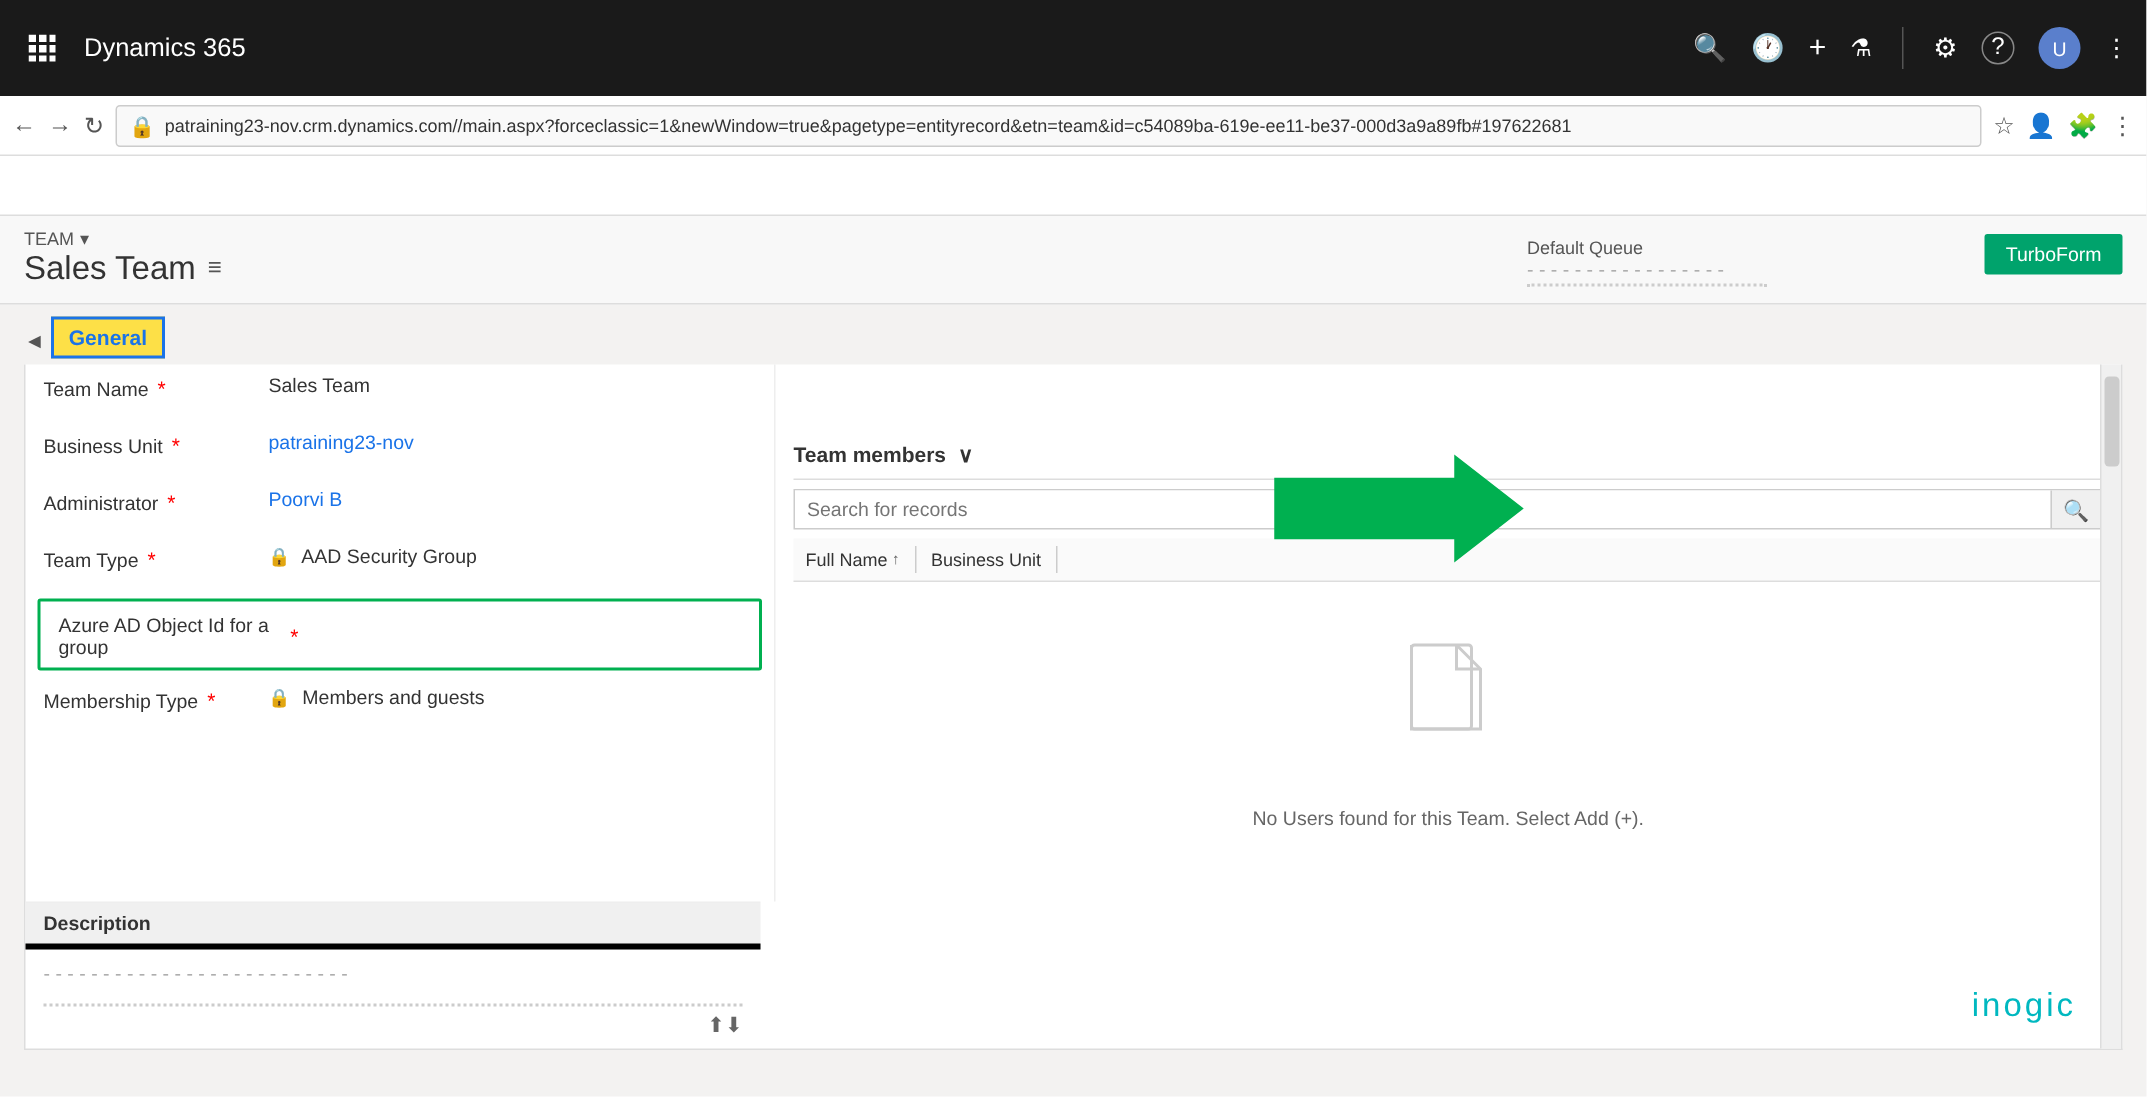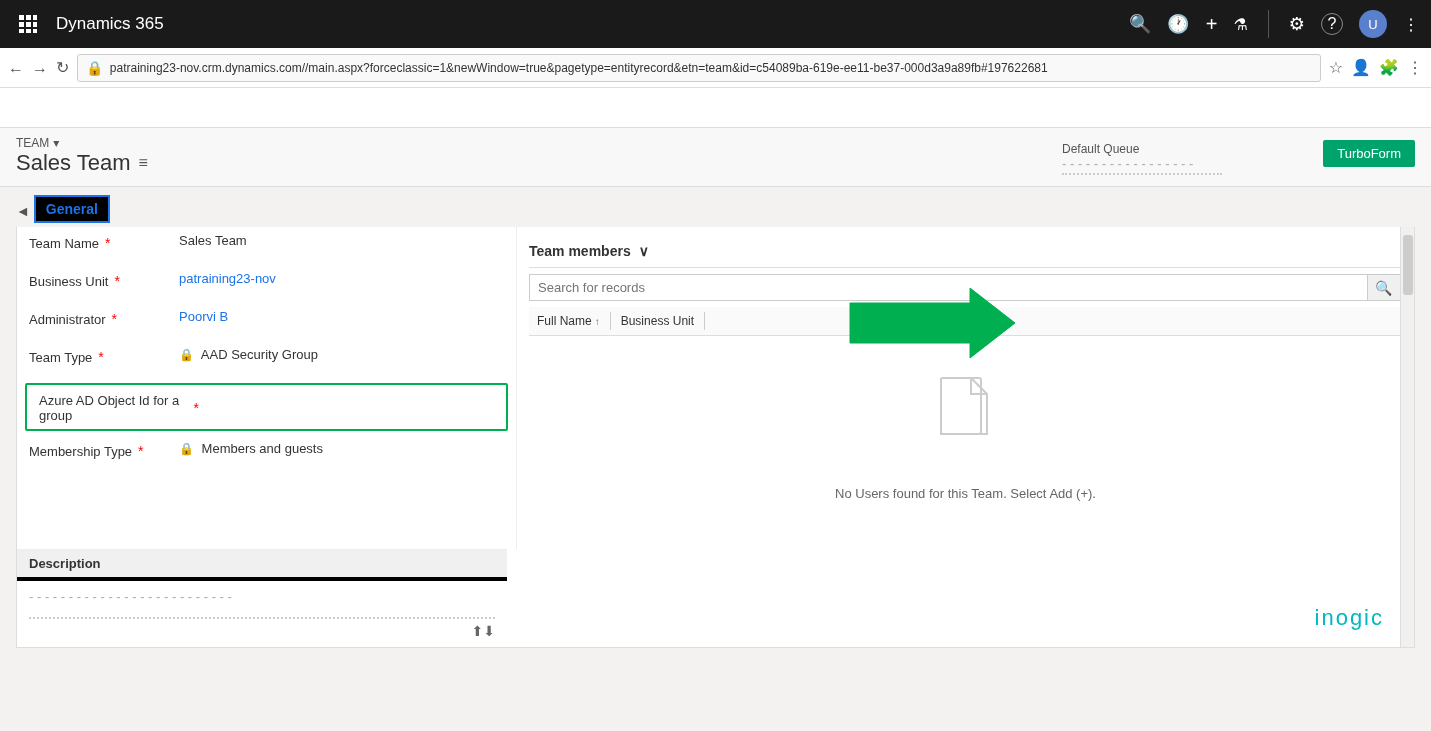--- a/index.html
+++ b/index.html
@@ -3,21 +3,21 @@
   <meta charset="utf-8">
   <style>
     * { box-sizing: border-box; margin: 0; padding: 0; }
     body { font-family: 'Segoe UI', sans-serif; font-size: 14px; background: #f3f2f1; overflow: hidden; width: 1431px; height: 731px; }
 
     
     .top-nav {
       display: flex;
       align-items: center;
       background: #1a1a1a;
-      height: 48px;
+      height: 64px;
       padding: 0 12px;
       gap: 12px;
     }
     .top-nav .waffle-icon {
       color: white;
       font-size: 18px;
       cursor: pointer;
       display: flex; align-items: center; justify-content: center;
       width: 32px; height: 32px;
     }
@@ -292,21 +292,21 @@
       padding: 8px 0 0 16px;
       background: #f3f2f1;
     }
     .general-tab {
       display: inline-block;
       padding: 4px 10px;
       border: 2px solid #1a73e8;
       color: #1a73e8;
       font-size: 14px;
       font-weight: 600;
-      background: #000000;
+      background: #fde047;
       cursor: pointer;
       margin-bottom: 4px;
     }
 
     .full-section {
       background: white;
       margin: 0 16px 0 16px;
       border: 1px solid #ddd;
       border-top: none;
     }
@@ -317,20 +317,21 @@
     .left-col {
       width: 500px;
       min-width: 500px;
       border-right: 1px solid #eee;
       padding-bottom: 12px;
     }
     .right-col {
       flex: 1;
       padding: 8px 12px;
       min-width: 0;
+      margin-top: 36px;
     }
   </style>
 </head>
 <body>
 
 <div class="top-nav">
   <div class="waffle-icon">
     <svg width="18" height="18" viewBox="0 0 18 18" fill="white">
       <rect x="0" y="0" width="5" height="5"></rect>
         <rect x="7" y="0" width="5" height="5"></rect>
@@ -384,21 +385,21 @@
       <span style="font-size:16px;color:#555;cursor:pointer;">≡</span>
     </div>
   </div>
 
   <div class="arrow-overlay">
     <svg width="180" height="90" viewBox="0 0 180 90">
       <polygon points="10,25 130,25 130,10 175,45 130,80 130,65 10,65" fill="#00b050" stroke="#00b050" stroke-width="1"></polygon>
     </svg>
   </div>
 
-  <div class="default-queue-area" style="position:absolute;left:1062px;top:14px;">
+  <div class="default-queue-area" style="position:absolute;left:1018px;top:14px;">
     <div class="default-queue-label">Default Queue</div>
     <span class="default-queue-value">- - - - - - - - - - - - - - - - -</span>
   </div>
   <button class="turboform-btn">TurboForm</button>
 </div>
 
 <div class="general-section-wrapper">
   <div style="display:flex;align-items:center;gap:4px;">
     <span style="font-size:14px;color:#555;cursor:pointer;">◄</span>
     <div class="general-tab">General</div>

